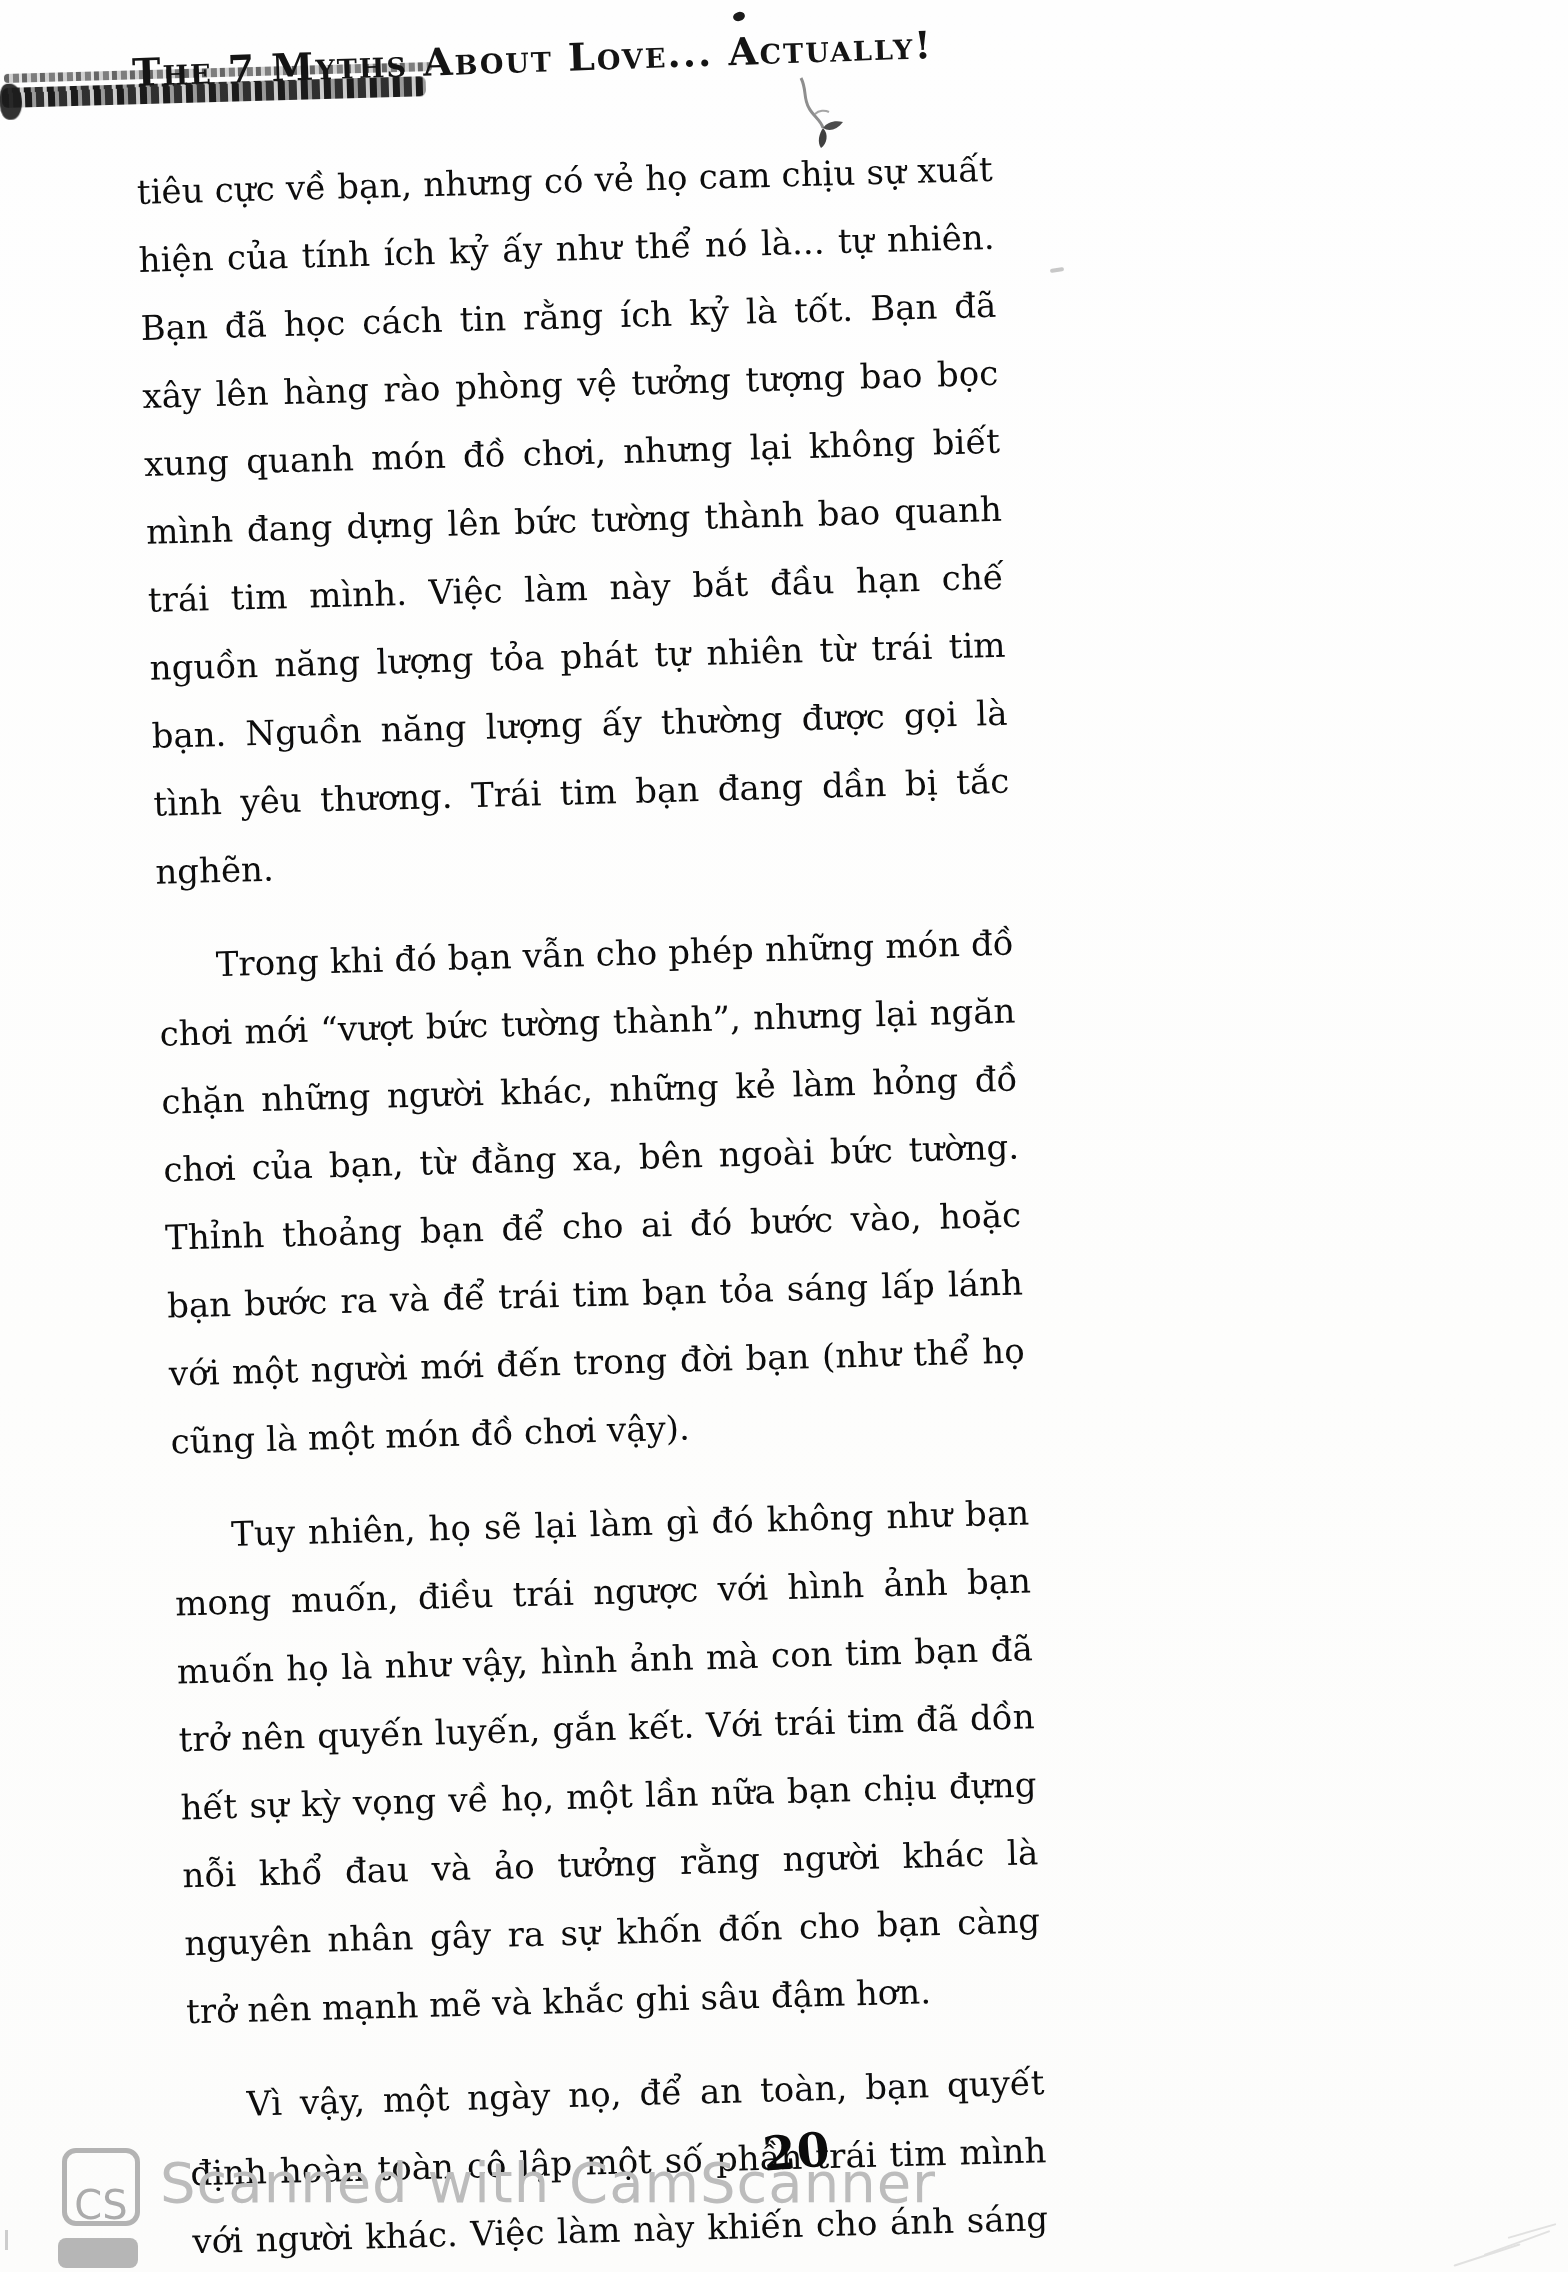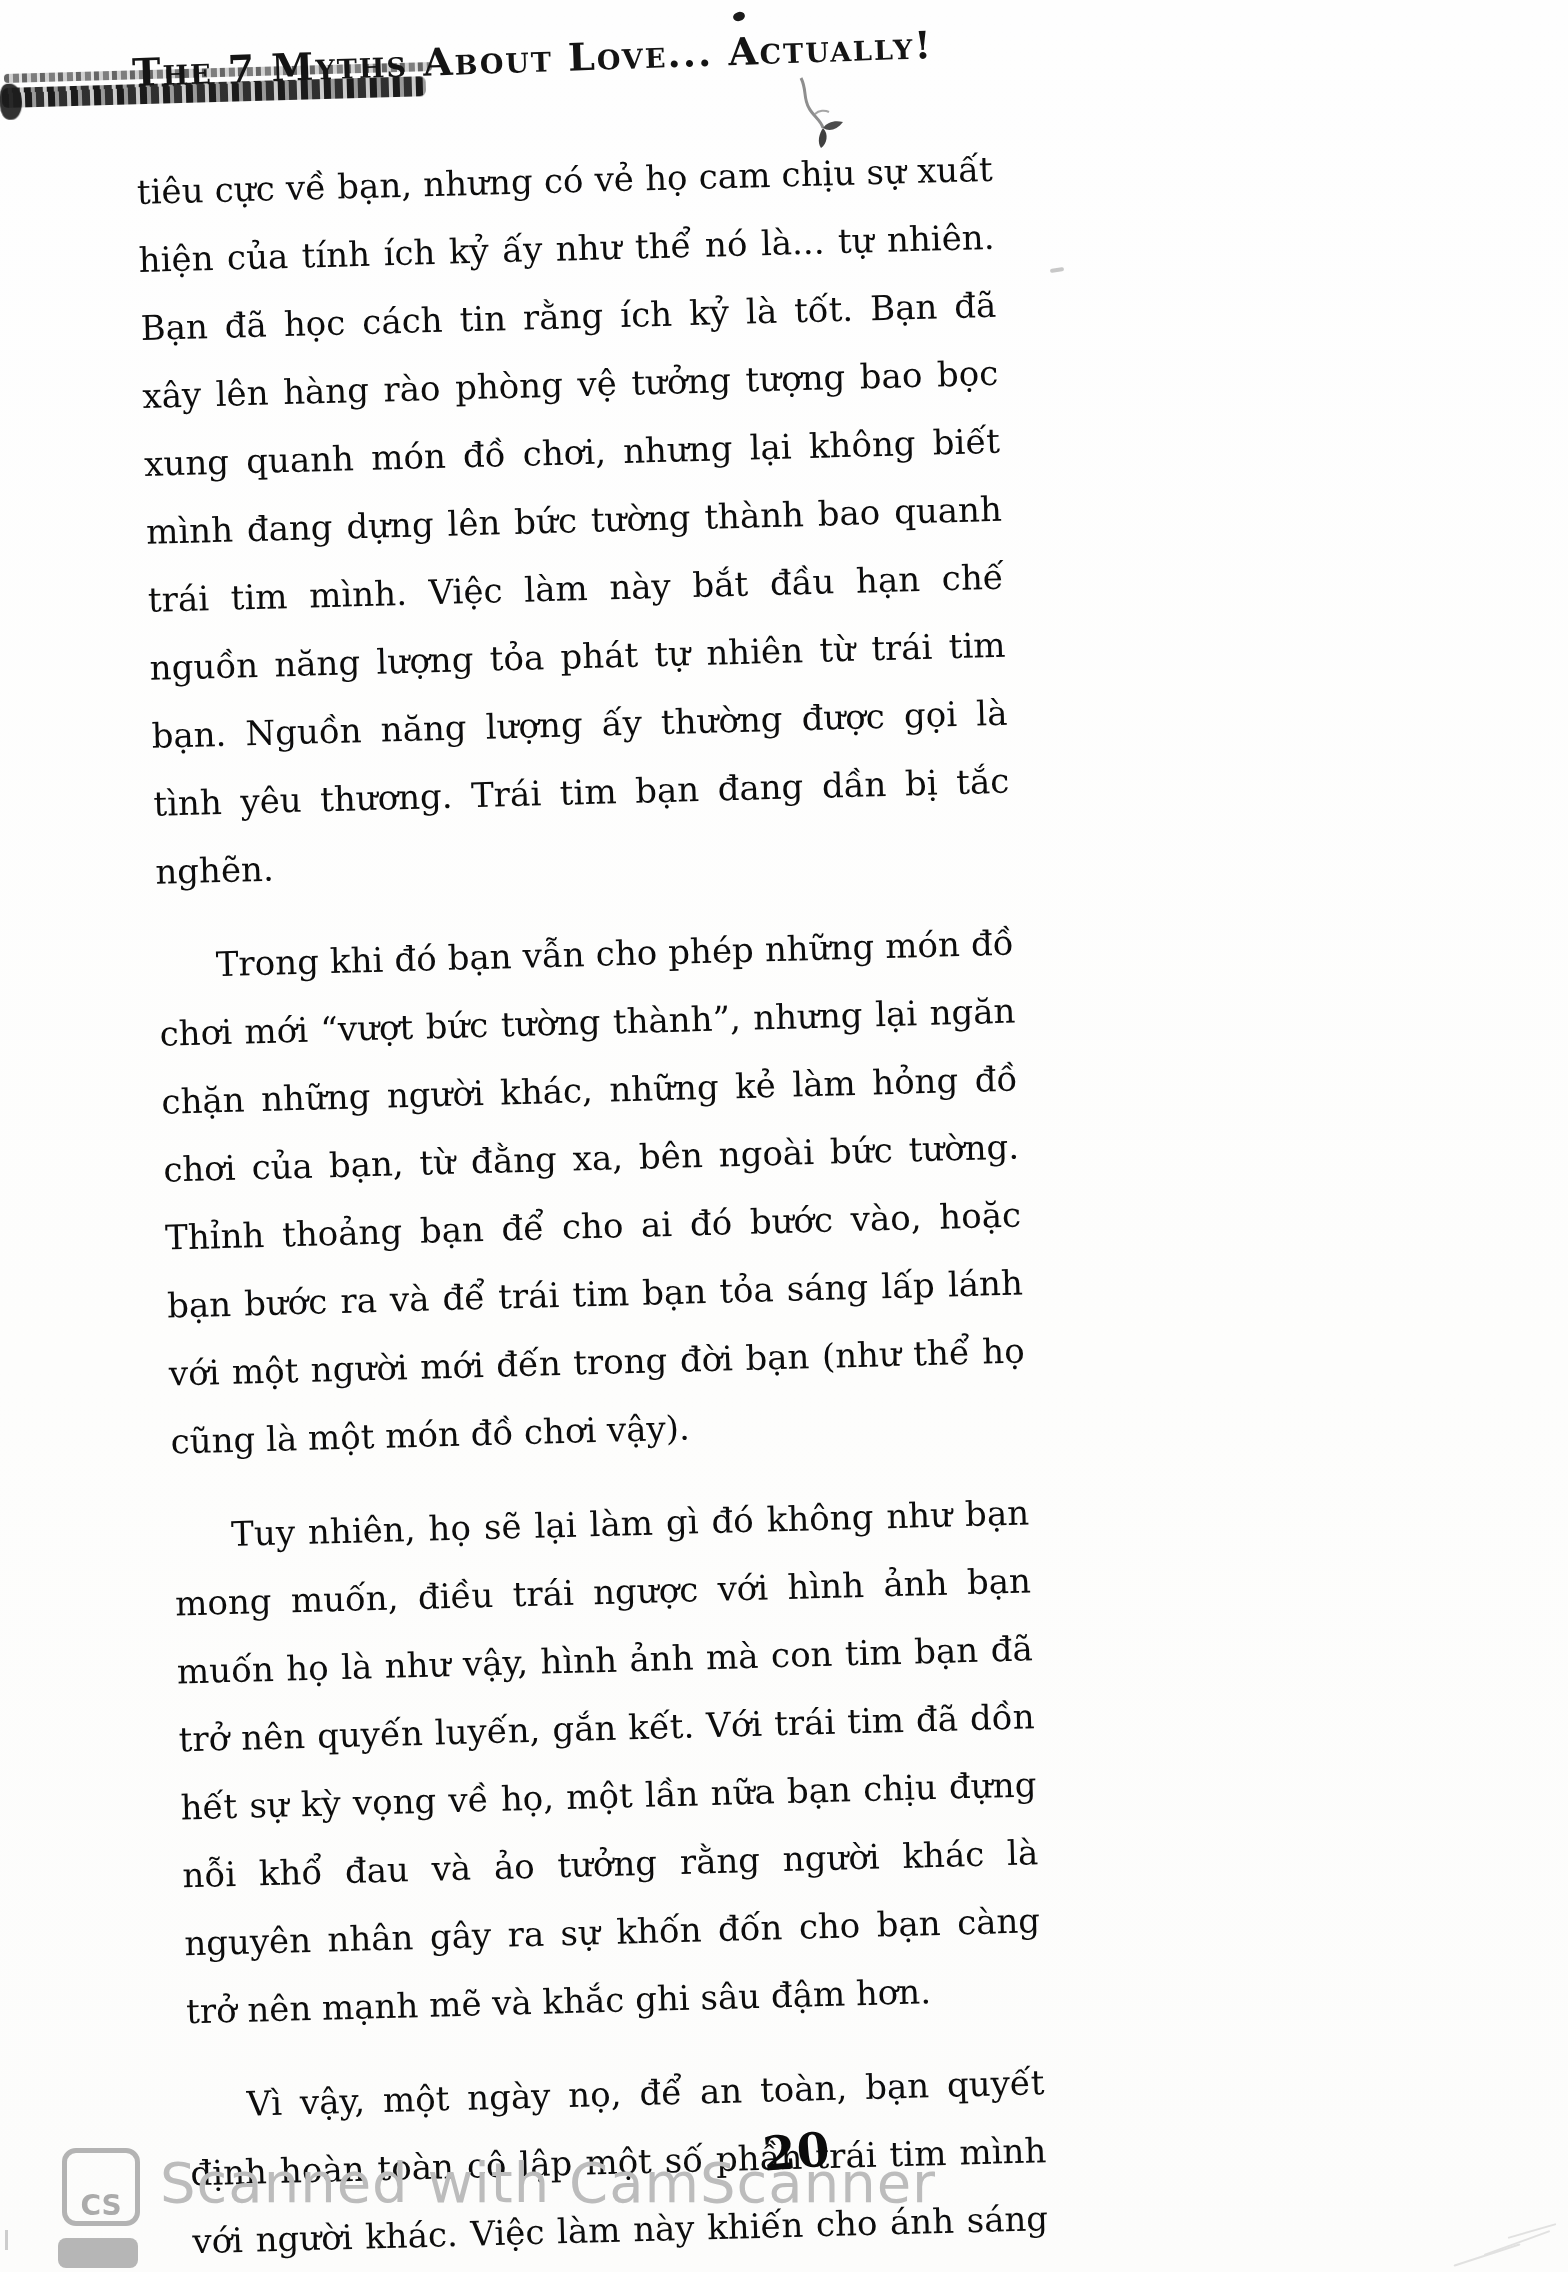--- a/index.html
+++ b/index.html
@@ -78,21 +78,21 @@
 
   
   .cs-box{
     position:absolute;left:62px;top:2148px;width:68px;height:68px;
     border:5px solid #b3b3b3;border-radius:14px;
     display:flex;align-items:center;justify-content:center;
     z-index:5;background:transparent;
   }
   .cs-box span{
     font-family:"DejaVu Sans", sans-serif;
-    font-weight:bold;font-size:28px;color:#ababab;letter-spacing:0px;margin-top:36px;
+    font-weight:normal;font-size:40px;color:#ababab;letter-spacing:0px;margin-top:36px;
   }
   .cs-tab{
     position:absolute;left:58px;top:2238px;width:80px;height:30px;
     background:#b6b6b6;border-radius:8px;z-index:5;
   }
   .wm-text{
     position:absolute;left:160px;top:2150px;
     font-family:"DejaVu Sans", sans-serif;
     font-size:56px;color:#bcbcbc;letter-spacing:1px;
     white-space:nowrap;z-index:4;font-weight:400;

